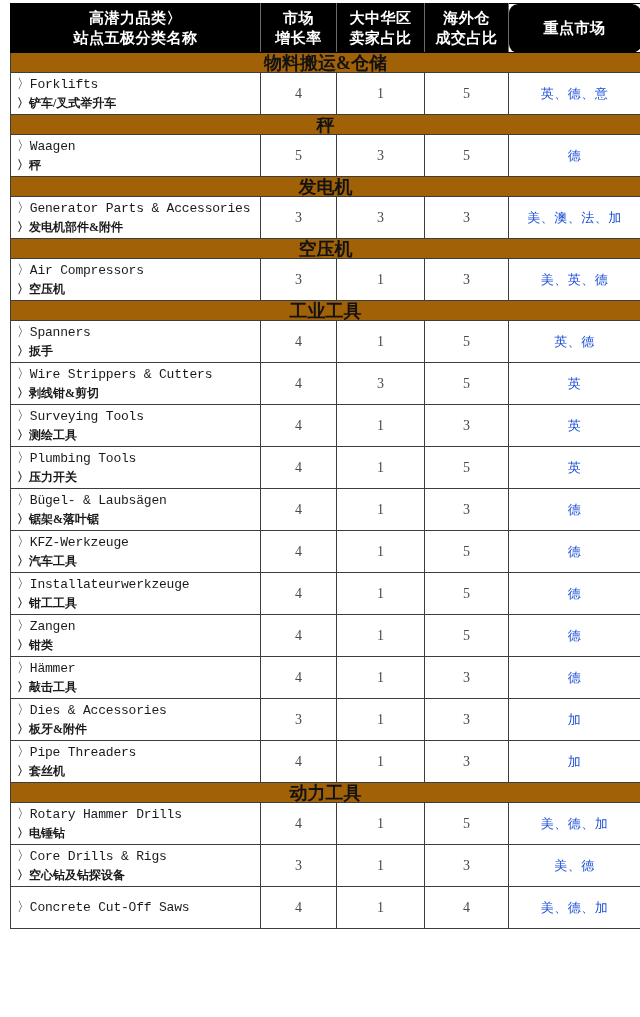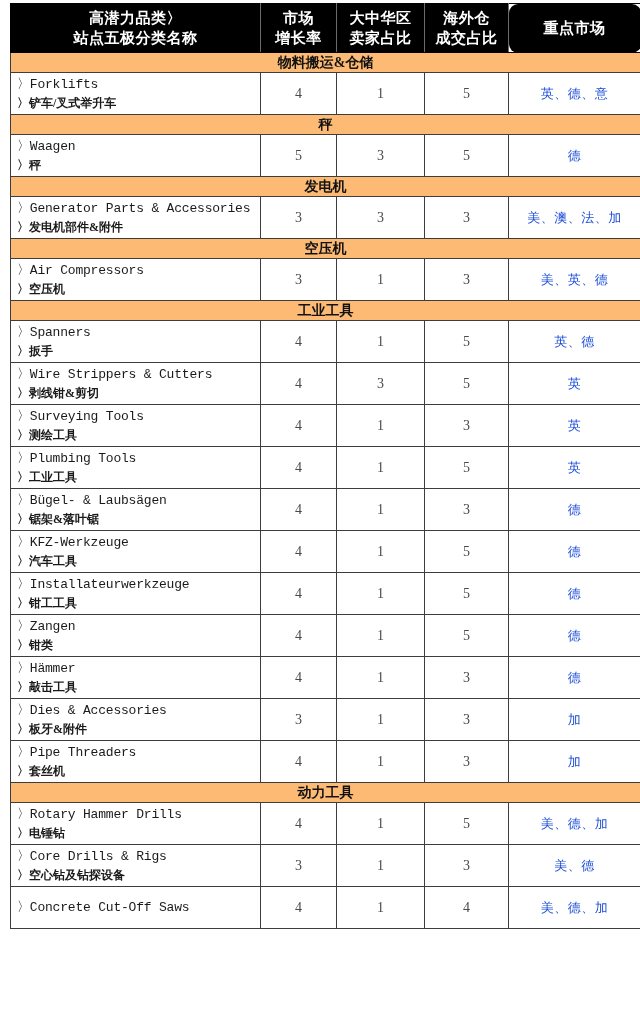--- a/index.html
+++ b/index.html
@@ -51,28 +51,28 @@
     padding: 2px 2px;
     height: 44px;
     font-family: "Liberation Serif", "DejaVu Serif", serif;
     letter-spacing: 0.5px;
   }
   tr.head th:last-child { border-right: 1px solid #000000; border-radius: 9px; }
   tr.head th .l1, tr.head th .l2 { display: block; }
 
   
   tr.section td {
-    background: #fdba74;
+    background: #a16207;
     border-left: 1px solid #3d3d3d;
     border-right: 1px solid #3d3d3d;
     border-top: 1px solid #3d3d3d;
     border-bottom: 1px solid #3d3d3d;
     text-align: center;
     vertical-align: middle;
-    font-size: 14px;
+    font-size: 18px;
     line-height: 16px;
     font-weight: 700;
     height: 19px;
     padding: 0;
     color: #121212;
     font-family: "Liberation Serif", "DejaVu Serif", serif;
   }
 
   
   tr.data td {
@@ -235,21 +235,21 @@
             <span class="cn">〉测绘工具</span>
           </td>
           <td class="num">4</td>
           <td class="num">1</td>
           <td class="num">3</td>
           <td class="mkt">英</td>
         </tr>
         <tr class="data">
           <td class="name">
             <span class="en">〉Plumbing Tools</span>
-            <span class="cn">〉工业工具</span>
+            <span class="cn">〉压力开关</span>
           </td>
           <td class="num">4</td>
           <td class="num">1</td>
           <td class="num">5</td>
           <td class="mkt">英</td>
         </tr>
         <tr class="data">
           <td class="name">
             <span class="en">〉Bügel- &amp; Laubsägen</span>
             <span class="cn">〉锯架&amp;落叶锯</span>

